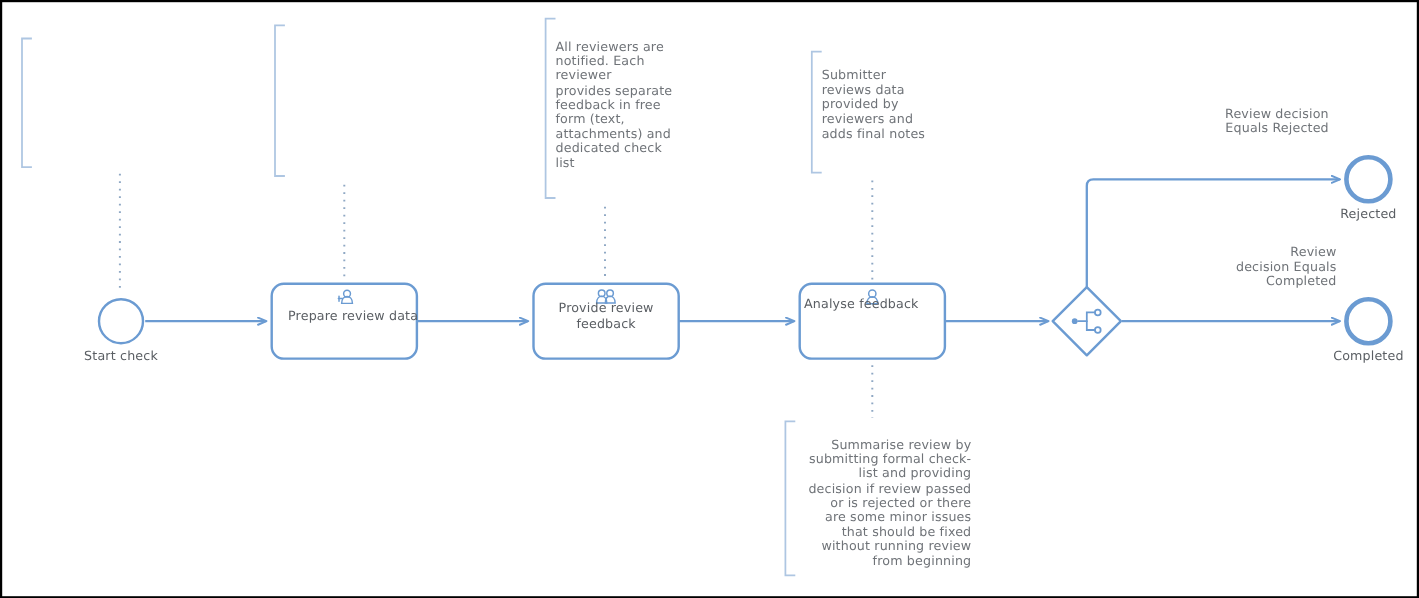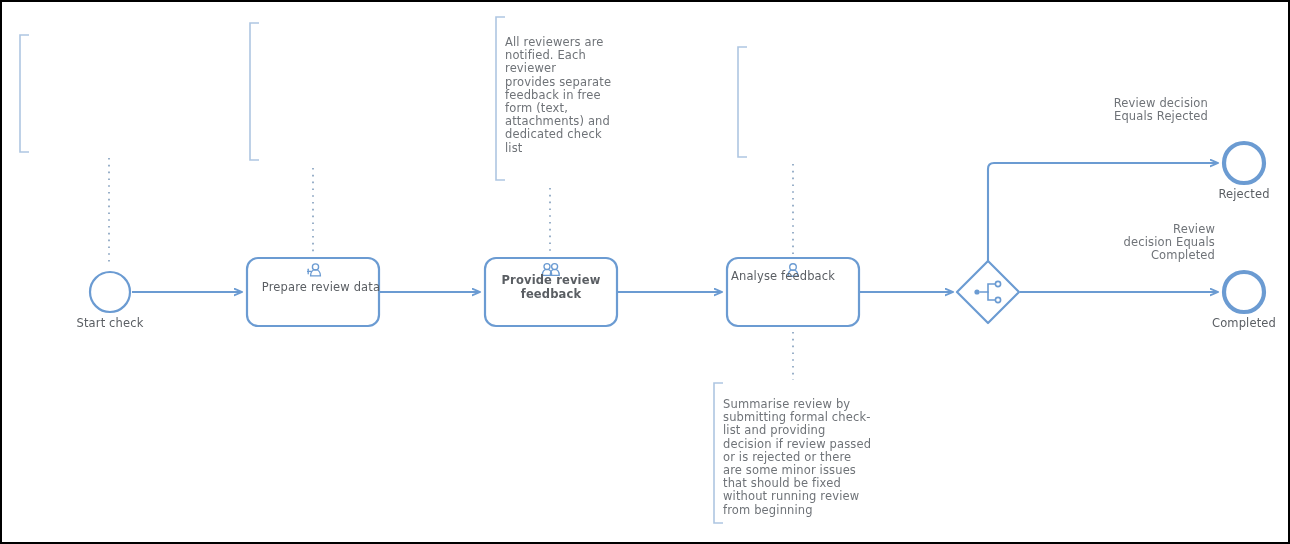--- a/index.html
+++ b/index.html
@@ -140,34 +140,39 @@
   <div class="anno-text" style="left:503px; top:34px; width:120px;">All reviewers are
 notified. Each
 reviewer
 provides separate
 feedback in free
 form (text,
 attachments) and
 dedicated check
 list</div>
 
+  <div class="anno-text" style="left:745px; top:60px; width:105px;">Submitter
+reviews data
+provided by
+reviewers and
+adds final notes</div>
 
-  <div class="anno-text" style="left:721px; top:396px; width:160px;">Summarise review by
+  <div class="anno-text" style="left:721px; top:396px; width:160px;text-align:right;">Summarise review by
 submitting formal check-
 list and providing
 decision if review passed
 or is rejected or there
 are some minor issues
 that should be fixed
 without running review
 from beginning</div>
 
   <div class="task-label" style="left:245px; top:279px; width:148px; white-space:pre-line;text-align:center;">Prepare review data</div>
 
-  <div class="task-label" style="left:483px; top:272px; width:132px; white-space:pre-line;font-weight:bold;">Provide review
+  <div class="task-label" style="left:483px; top:272px; width:132px; white-space:pre-line;">Provide review
 feedback</div>
 
   <div class="task-label" style="left:725px; top:268px; width:112px; white-space:pre-line;">Analyse feedback</div>
 
   <div class="node-label" style="left:48px; top:314px; width:120px;">Start check</div>
 
   <div class="node-label" style="left:1182px; top:185px; width:120px;">Rejected</div>
 
   <div class="node-label" style="left:1182px; top:314px; width:120px;">Completed</div>
 

